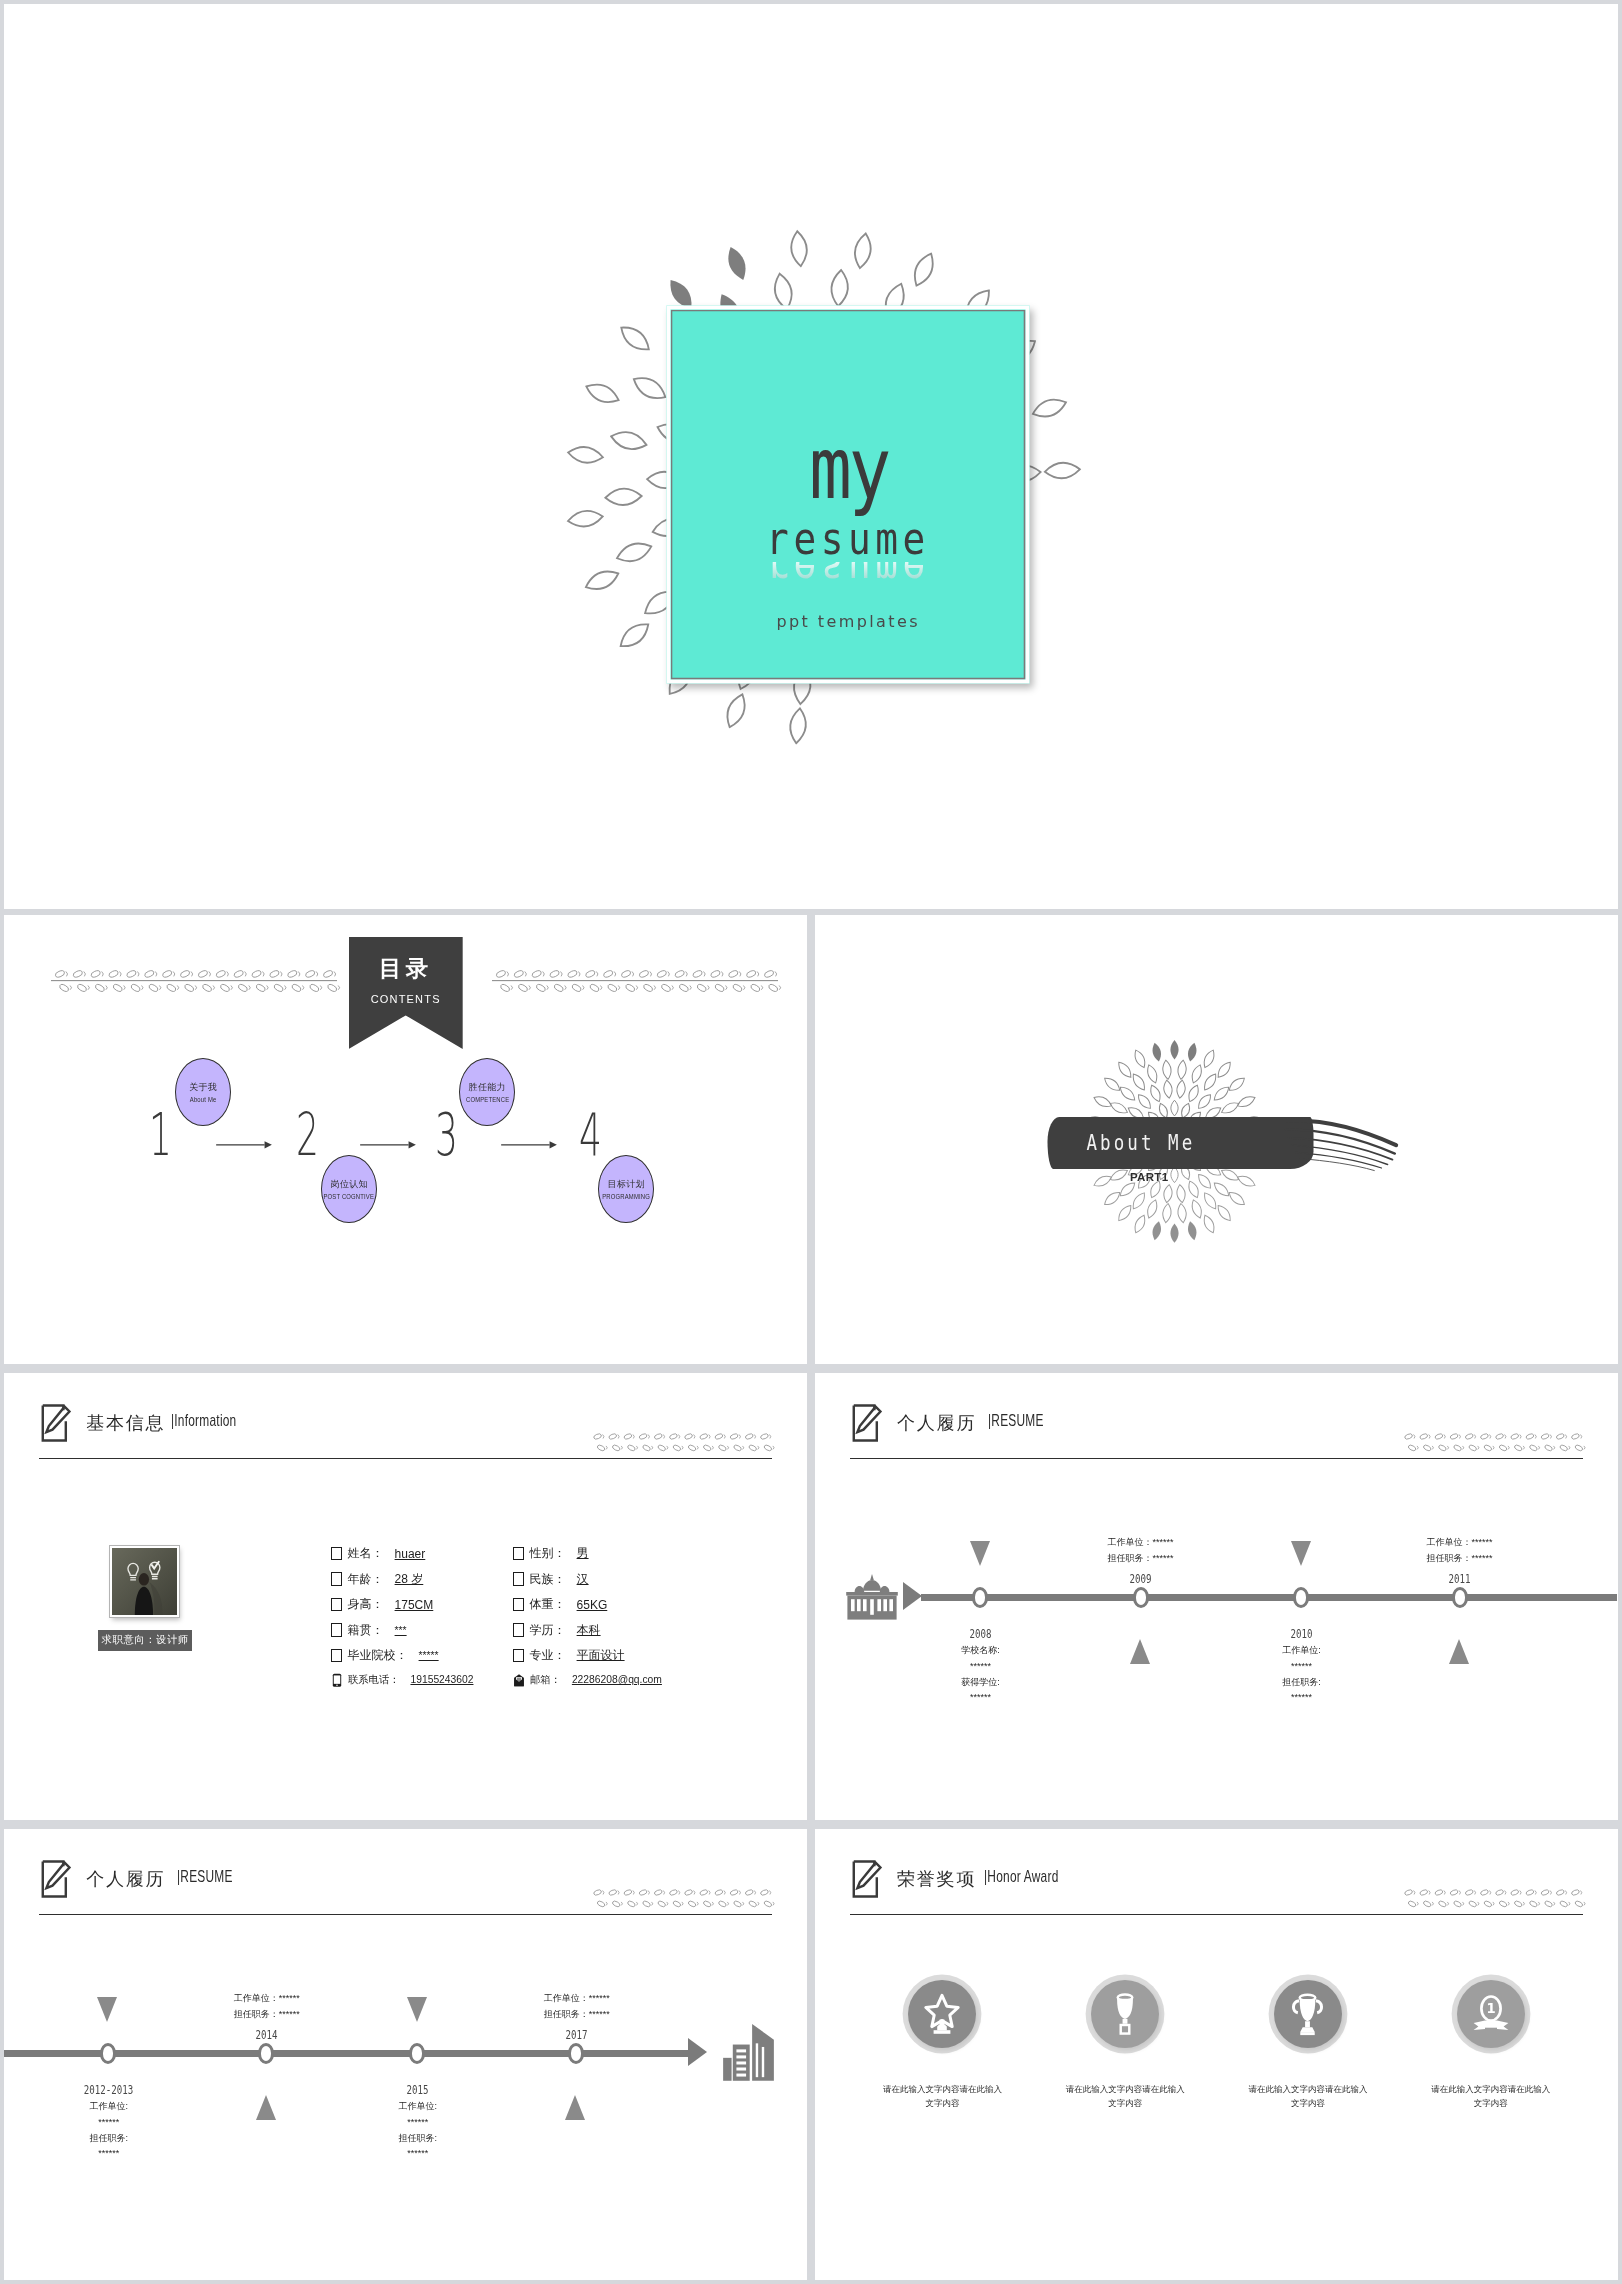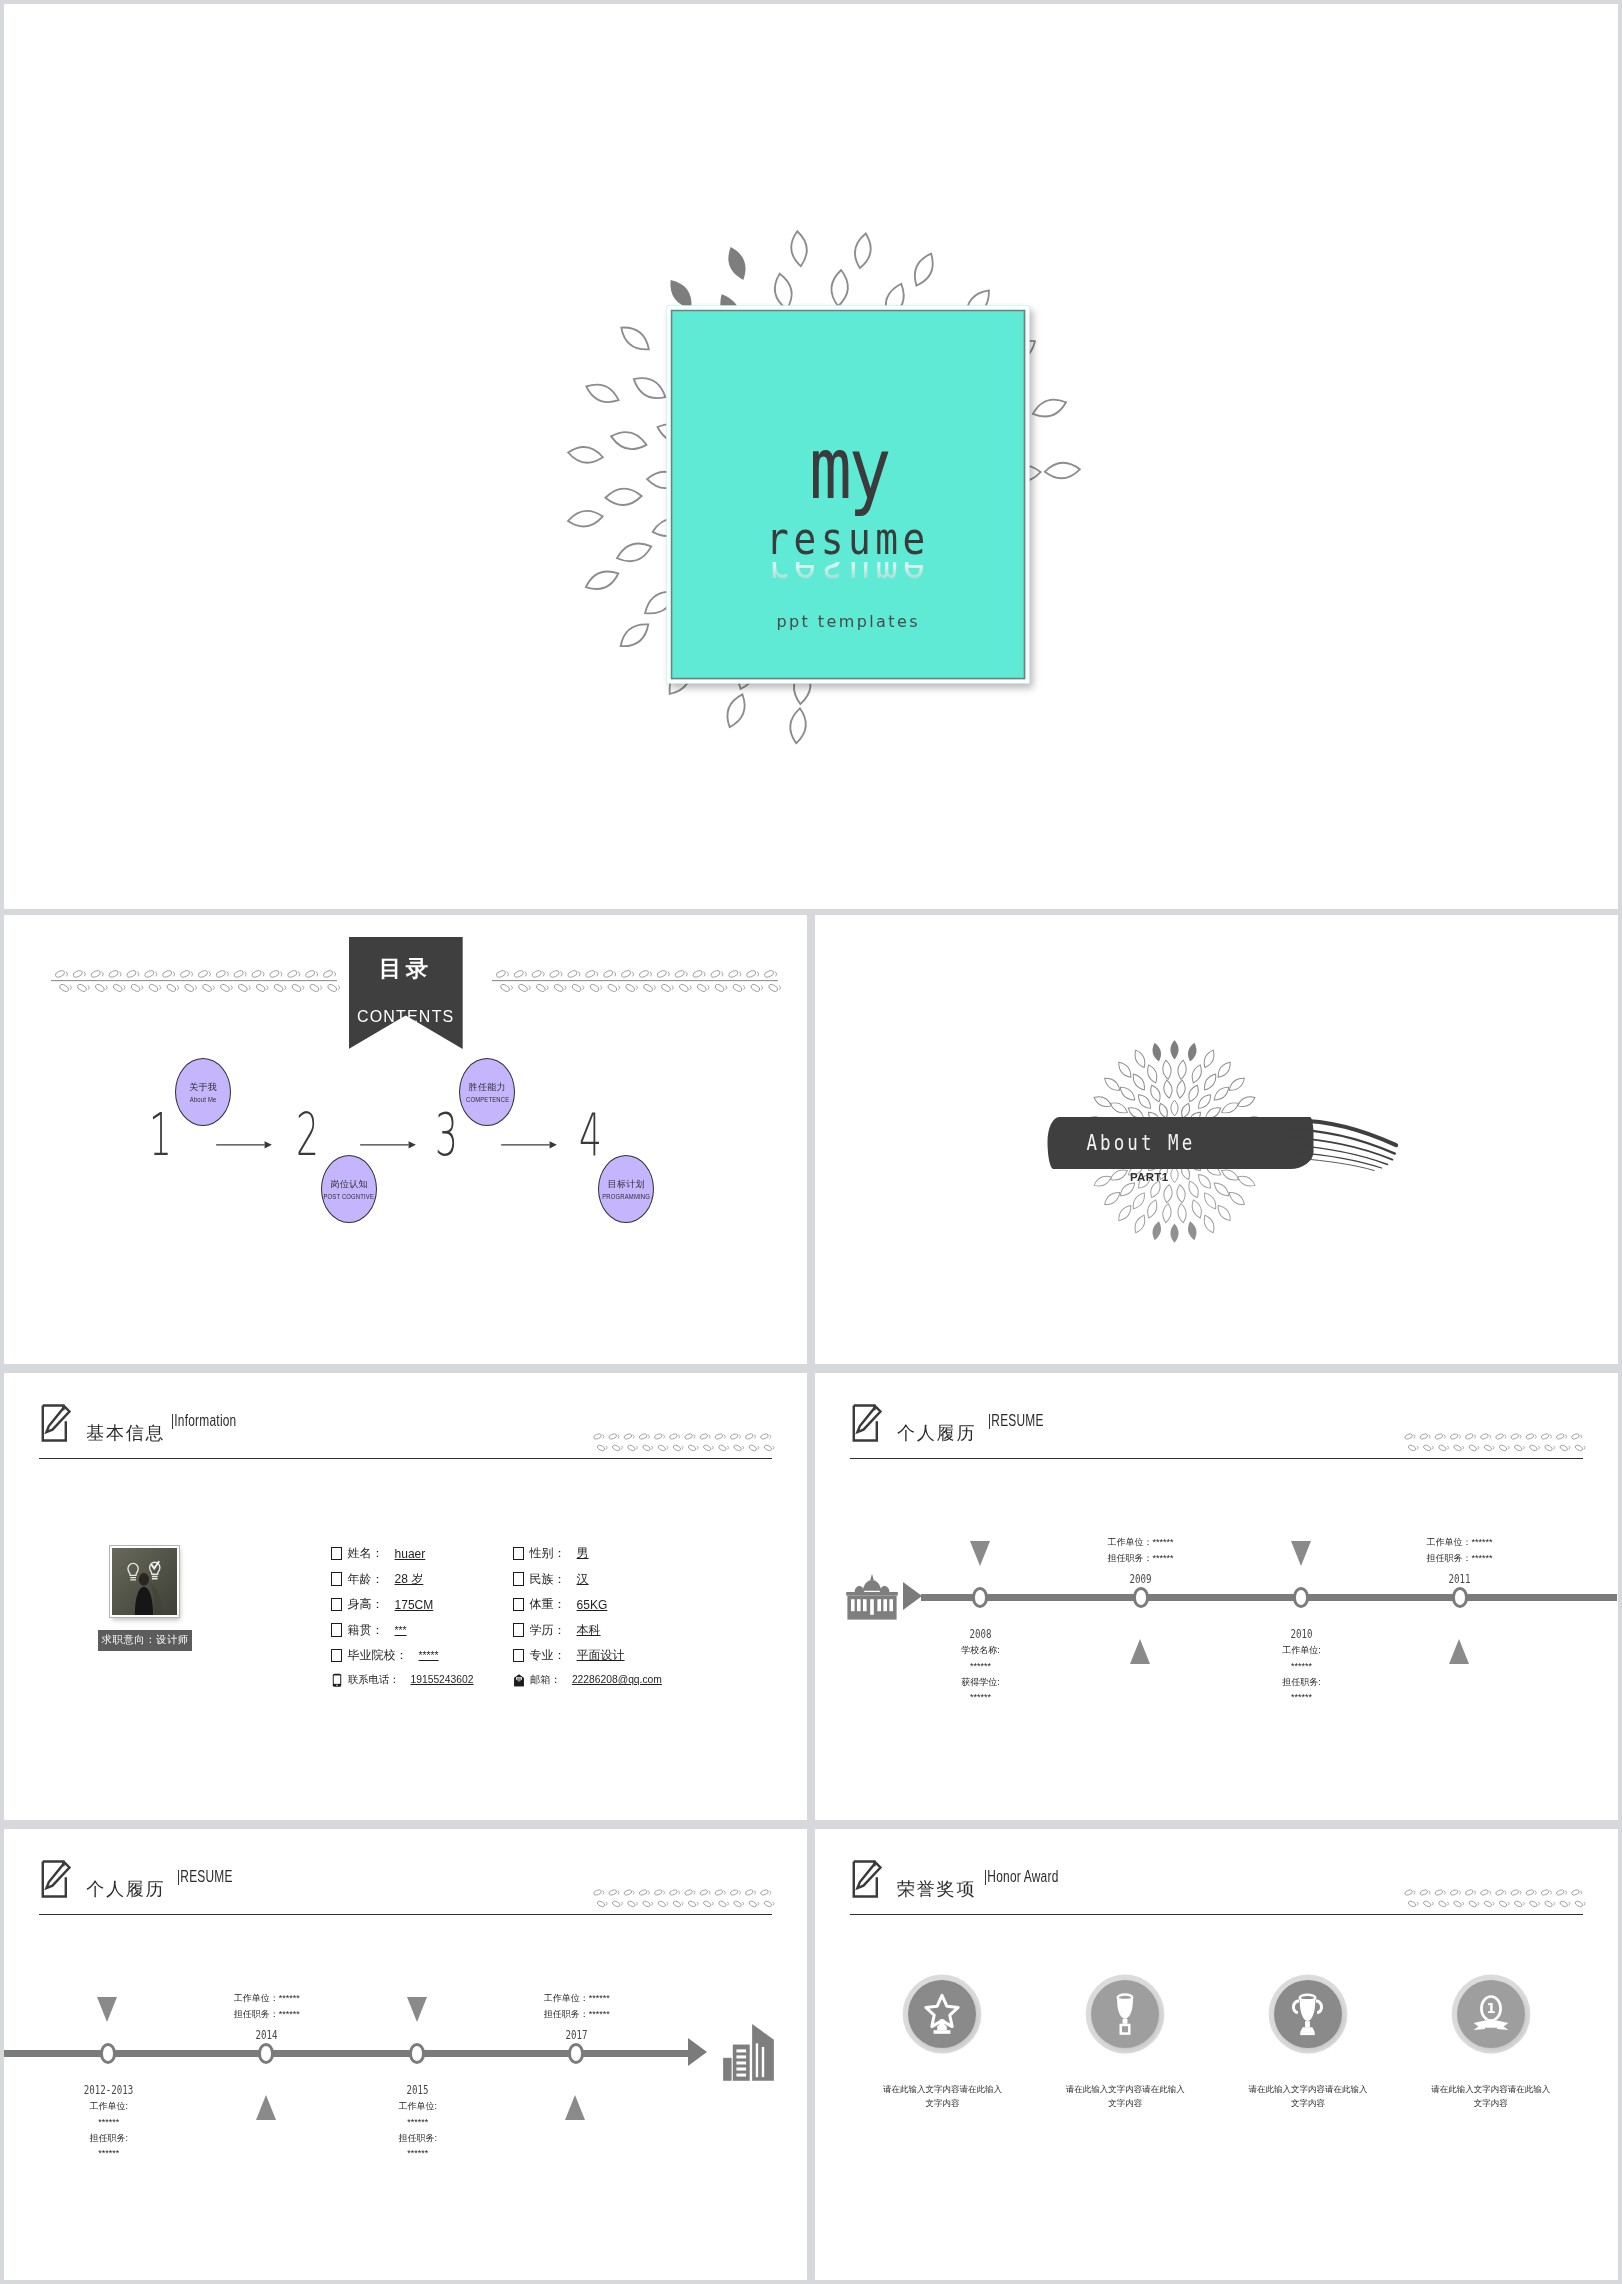--- a/index.html
+++ b/index.html
@@ -84,21 +84,21 @@
   .leaf-rule.right { left: 488px; width: 286px; }
   .ribbon {
     position: absolute; left: 50%; transform: translateX(-50%); top: 0;
     width: 114px; height: 112px;
     background: #3f3f3f;
     clip-path: polygon(0 0, 100% 0, 100% 100%, 50% 70%, 0 100%);
     display: flex; flex-direction: column; align-items: center;
     padding-top: 15.7px;
   }
   .ribbon-cn { color:#fff; font-size: 22.4px; font-weight: 700; letter-spacing: 4.2px; }
-  .ribbon-en { color:#fff; font-size: 16px; letter-spacing: 1.2px; margin-top: 24px; }
+  .ribbon-en { color:#fff; font-size: 11px; letter-spacing: 1.2px; margin-top: 9px; }
 
   .toc-stage { position: absolute; left: 0; top: 121px; width: 100%; height: 218px; }
   .toc-num {
     position: absolute; top: 65px;
     font-family: "DejaVu Sans", sans-serif;
     font-size: 58px; color: #3a3a3a; font-weight: 300;
     transform: scaleX(.62); transform-origin: left center;
   }
   .toc-arrow { position: absolute; top: 104px; width: 56px; height: 9.7px; }
   .toc-bubble {
@@ -133,21 +133,21 @@
     position: absolute; left: 83px; top: 131px;
     font-size: 11.5px; font-weight: 700; color: #2e2e2e; letter-spacing: 0.3px;
   }
 
   
   .hdr { position: absolute; left: 35px; right: 35px; top: 28px; height: 58px; }
   .hdr-rule { position: absolute; left: 0; right: 0; bottom: 0; height: 1.5px; background: #2e2e2e; }
   .pencil-icon { position: absolute; left: 0; top: 2.4px; width: 33px; height: 40px; }
   .hdr-cn {
     position: absolute; left: 47px; top: 9.7px;
-    font-size: 18px; color: #2b2b2b; letter-spacing: 1.8px; font-weight: 500; margin-top: 10px;
+    font-size: 18px; color: #2b2b2b; letter-spacing: 1.8px; font-weight: 500;
   }
   .hdr-en {
     position: absolute; top: 11px;
     font-size: 15.7px; color: #2b2b2b; letter-spacing: 0.3px;
     transform: scaleX(.76); transform-origin: left center; white-space: nowrap;
   }
   .hdr-leaves { position: absolute; right: 0; bottom: -4.8px; width: 182px; height: 34px; }
 
   
   .photo-box {

